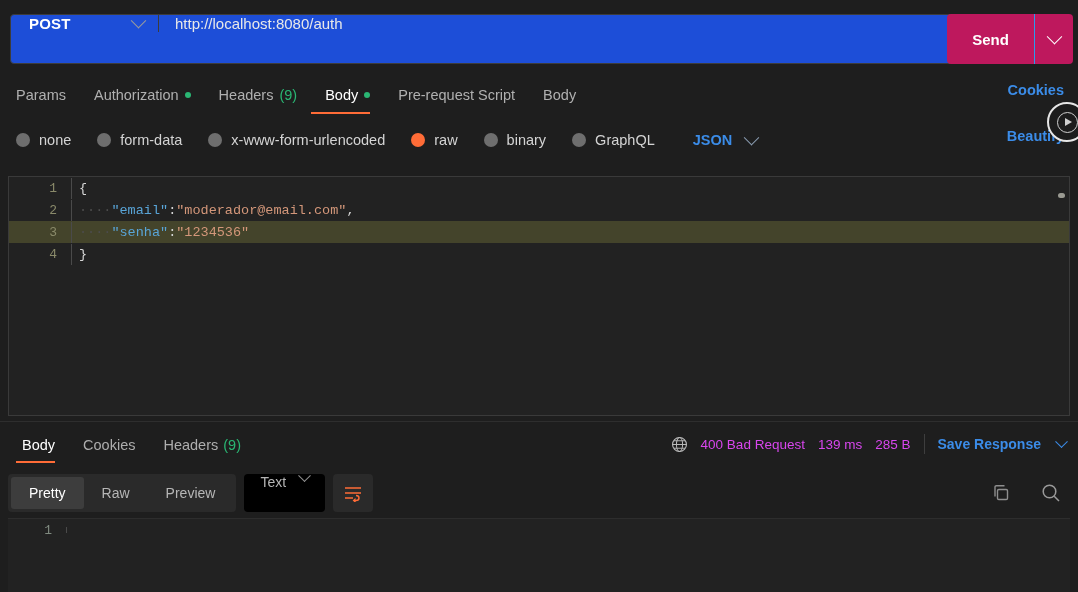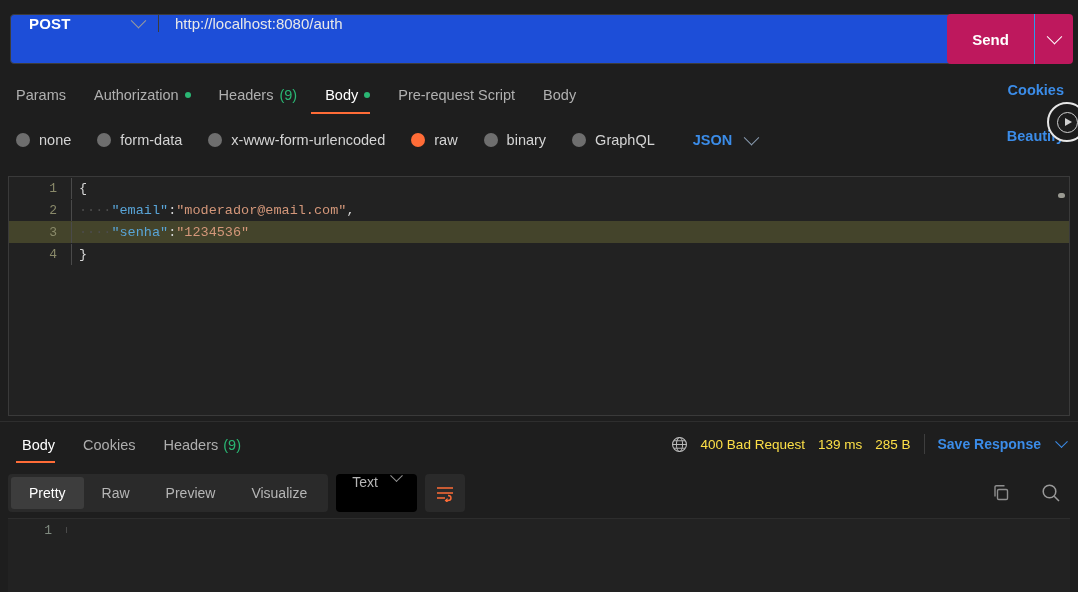--- a/index.html
+++ b/index.html
@@ -139,21 +139,21 @@
     padding: 0 14px; font-size: 14.5px; color: #aeaeae; cursor: pointer; white-space: nowrap;
   }
   .restab.active { color: #ffffff; font-weight: normal; }
   .restab.active::after {
     content: ""; position: absolute; left: 8px; right: 14px; bottom: 0; height: 2.5px; background: #ff6c37;
   }
   #res-meta {
     position: absolute; right: 10px; top: 432px; height: 24px; display: flex; align-items: center; gap: 13px;
     font-size: 13.5px;
   }
-  .meta-green { color: #fde047; }
+  .meta-green { color: #d946ef; }
   #globe-icon { width: 17px; height: 17px; display: block; }
   #meta-sep { width: 1px; height: 20px; background: #3e3e3e; }
   #save-response { color: #3b8ce8; font-weight: bold; font-size: 14px; cursor: pointer; }
   #save-caret { width: 14px; display: flex; align-items: center; justify-content: center; cursor: pointer; }
   #save-caret .chev { border-color: #3b8ce8; width: 9px; height: 9px; }
 
   
   #res-toolbar { position: absolute; left: 8px; top: 474px; height: 38px; display: flex; align-items: center; gap: 8px; }
   #view-group { display: flex; background: #2a2a2a; border-radius: 4px; padding: 3px; height: 38px; align-items: center; }
   .vbtn { padding: 0 18px; height: 32px; display: flex; align-items: center; font-size: 14px; color: #b6b6b6; border-radius: 3px; cursor: pointer; }
@@ -315,21 +315,20 @@
   <span id="save-caret">
     <span class="chev"></span>
   </span>
 </div>
 
 <div id="res-toolbar">
   <div id="view-group">
       <div class="vbtn active">Pretty</div>
       <div class="vbtn">Raw</div>
       <div class="vbtn">Preview</div>
-      <div class="vbtn">Visualize</div>
     </div>
   <div id="text-select">
     <span id="text-label">Text</span>
     <span class="chev"></span>
   </div>
   <div id="wrap-btn">
     <svg width="20" height="18" viewBox="0 0 20 18">
       <line x1="2" y1="4" x2="18" y2="4" stroke="#ff6c37" stroke-width="1.5"></line>
       <line x1="2" y1="9" x2="18" y2="9" stroke="#ff6c37" stroke-width="1.5"></line>
       <line x1="2" y1="14" x2="10" y2="14" stroke="#ff6c37" stroke-width="1.5"></line>

